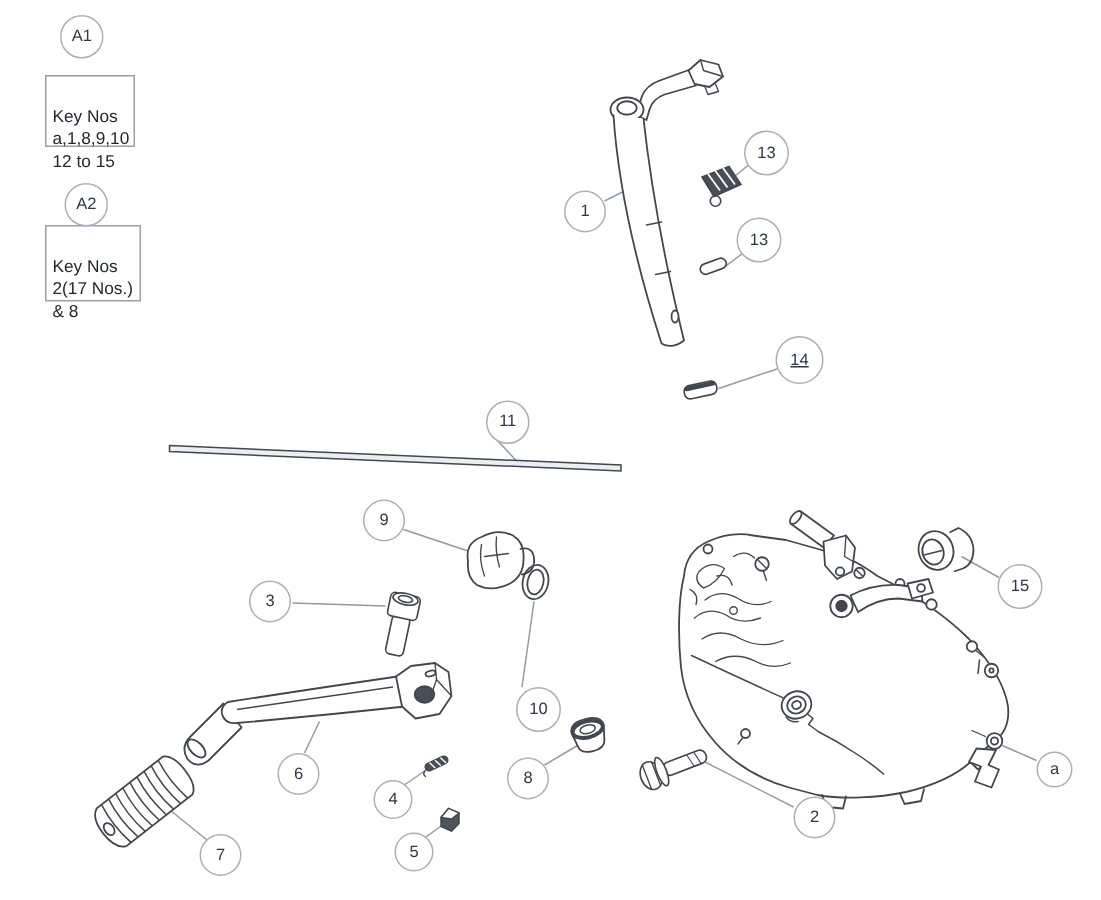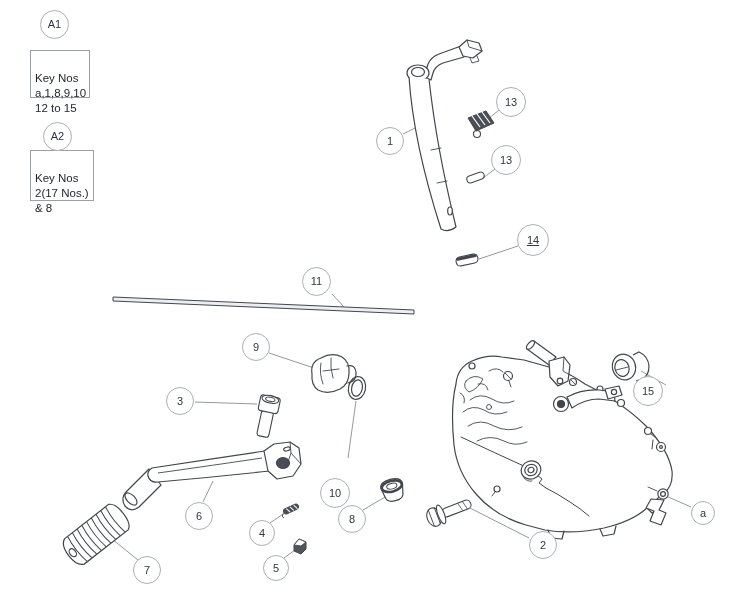--- a/index.html
+++ b/index.html
@@ -247,25 +247,25 @@
     <div>2(17 Nos.)</div>
     <div>&amp; 8</div>
   </div>
 
   <div class="callout" style="left:40px;top:10px;width:29px;height:29px;">A1</div>
   <div class="callout" style="left:43px;top:122px;width:29px;height:29px;">A2</div>
   <div class="callout" style="left:376px;top:127px;width:28px;height:28px;">1</div>
   <div class="callout" style="left:496px;top:87px;width:30px;height:30px;">13</div>
   <div class="callout" style="left:491px;top:145px;width:30px;height:30px;">13</div>
   <div class="callout" style="left:517px;top:224px;width:32px;height:32px;text-decoration:underline;">14</div>
-  <div class="callout" style="left:302px;top:267px;width:29px;height:29px;">11</div>
+  <div class="callout" style="left:324px;top:267px;width:29px;height:29px;">11</div>
   <div class="callout" style="left:242px;top:333px;width:28px;height:28px;">9</div>
   <div class="callout" style="left:166px;top:387px;width:28px;height:28px;">3</div>
-  <div class="callout" style="left:320px;top:458px;width:30px;height:30px;margin-top:20px;">10</div>
-  <div class="callout" style="left:633px;top:376px;width:30px;height:30px;">15</div>
+  <div class="callout" style="left:344px;top:458px;width:30px;height:30px;">10</div>
+  <div class="callout" style="left:665px;top:376px;width:30px;height:30px;">15</div>
   <div class="callout" style="left:185px;top:502px;width:28px;height:28px;">6</div>
   <div class="callout" style="left:249px;top:520px;width:26px;height:26px;">4</div>
   <div class="callout" style="left:338px;top:505px;width:28px;height:28px;">8</div>
   <div class="callout" style="left:529px;top:531px;width:28px;height:28px;">2</div>
   <div class="callout" style="left:263px;top:555px;width:26px;height:26px;">5</div>
   <div class="callout" style="left:133px;top:556px;width:28px;height:28px;">7</div>
   <div class="callout" style="left:691px;top:501px;width:24px;height:24px;">a</div>
 
 </div>
 

